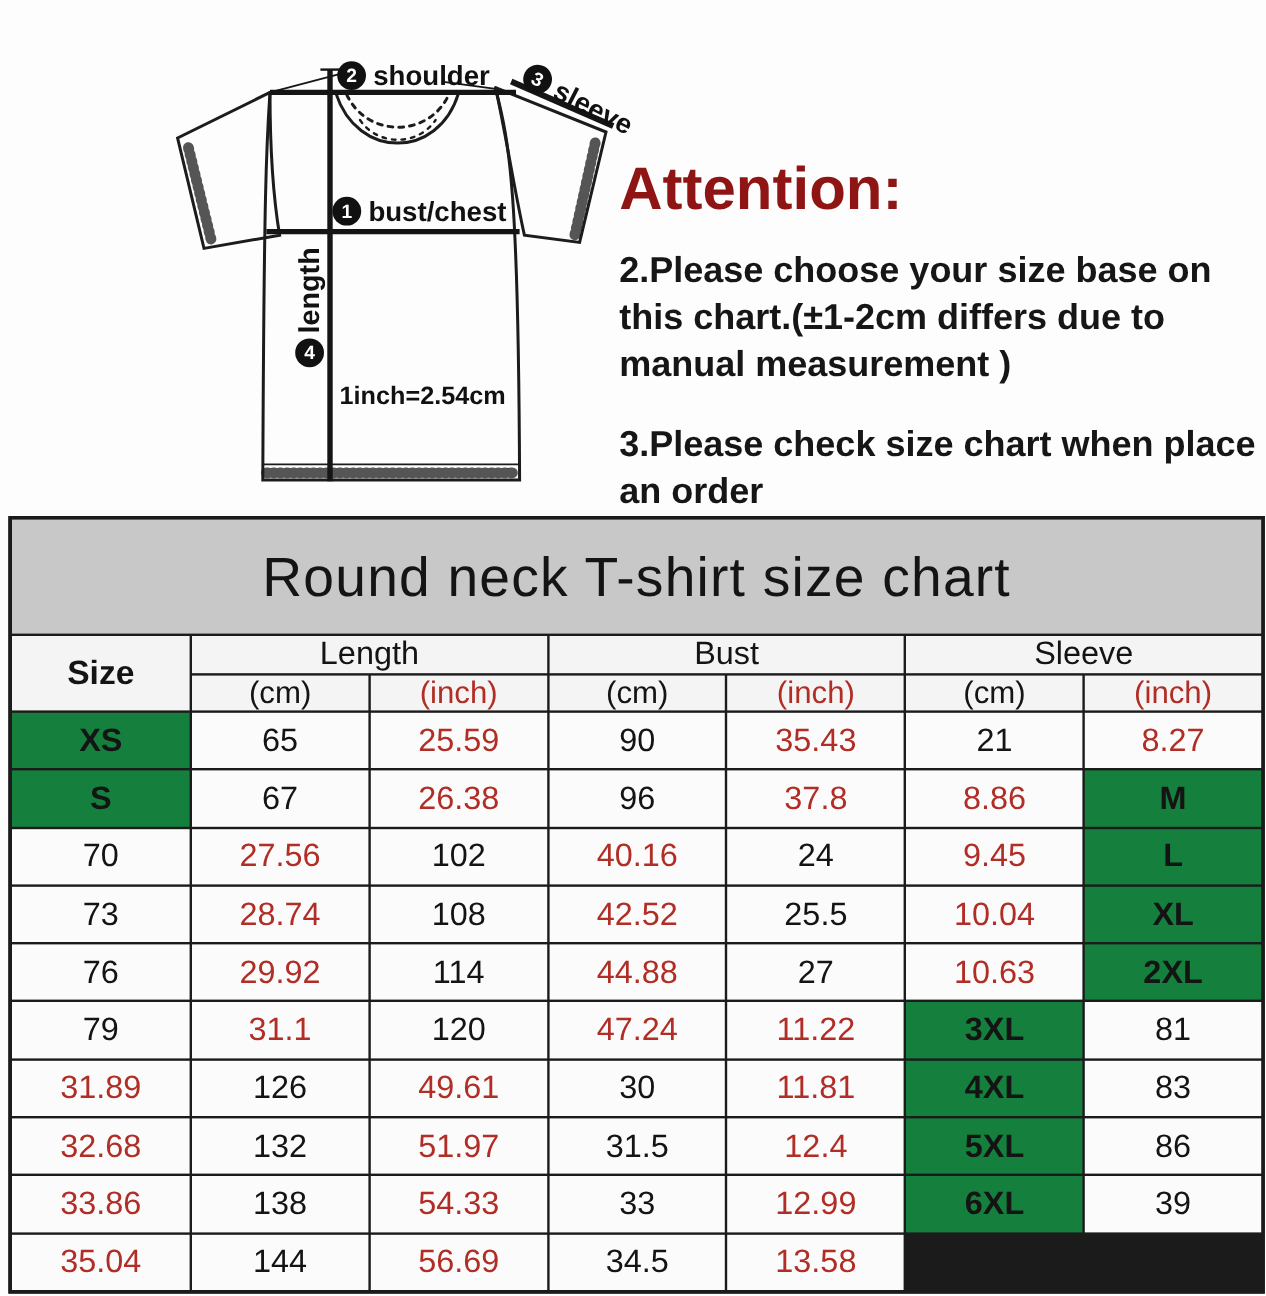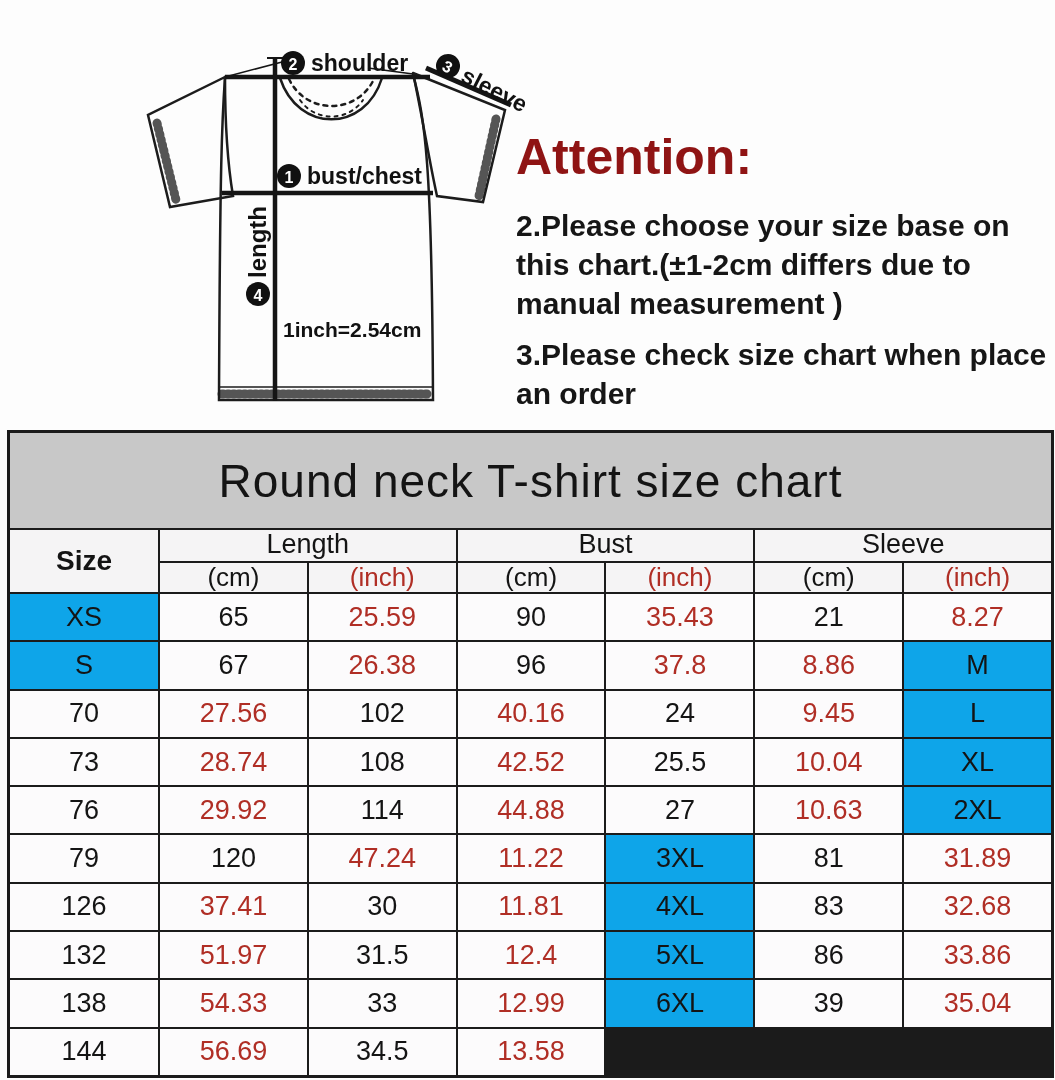--- a/index.html
+++ b/index.html
@@ -13,21 +13,21 @@
   .diagram-wrap svg{width:100%;height:100%;}
   
   .attention{position:absolute;left:516px;top:128px;width:537px;}
   .attention h2{
     margin:0 0 20px 0;font-size:50px;font-weight:800;letter-spacing:0;
     color:var(--attn-red,#8f1414);
   }
   .attention p{
     margin:0;font-size:30px;font-weight:700;line-height:1.3;color:#161616;
   }
-  .attention p + p{margin-top:12px;}
+  .attention p + p{margin-top:28px;}
   
   .size-table{
     position:absolute;left:7px;top:430px;width:1041px;height:642px;
     display:grid;
     grid-template-columns:148px repeat(6,1fr);
     grid-template-rows:95px 31px 29px repeat(10,1fr);
     gap:2px;
     background:#1b1b1b;
     border:3px solid #1b1b1b;
   }
@@ -36,21 +36,21 @@
     font-size:27px;white-space:nowrap;
   }
   .tbl-title{
     grid-column:1/-1;background:var(--title-bg,#c8c8c8);
     font-size:46px;font-weight:400;letter-spacing:1px;color:#141414;
   }
   .size-head{grid-column:1;grid-row:2/span 2;font-weight:700;font-size:28px;background:#f5f4f5;}
   .group-head{grid-column:span 2;background:#f5f4f5;font-size:27px;align-items:flex-end;padding-bottom:1px;}
   .unit{background:#f5f4f5;font-size:26px;}
   .inch{color:var(--red,#b02e25);}
-  .row-size{font-weight:400;font-size:27px;background:#0ea5e9;}
+  .row-size{font-weight:700;font-size:27px;background:#15803d;}
 </style>
 </head>
 <body>
 
 <div class="diagram-wrap">
   <svg viewBox="0 0 405 425">
     <g stroke="#1c1c1c" fill="none" stroke-linecap="round">
 
       <path d="M95,77 C92,120 90,160 89,400 L303,400 C302,160 295,120 283,74" stroke-width="2.5"></path>
 
@@ -157,28 +157,29 @@
     <div class="cell val inch">10.04</div>
     <div class="cell row-size">XL</div>
     <div class="cell val">76</div>
     <div class="cell val inch">29.92</div>
     <div class="cell val">114</div>
     <div class="cell val inch">44.88</div>
     <div class="cell val">27</div>
     <div class="cell val inch">10.63</div>
     <div class="cell row-size">2XL</div>
     <div class="cell val">79</div>
+    <div class="cell val inch">31.1</div>
     <div class="cell val">120</div>
     <div class="cell val inch">47.24</div>
     <div class="cell val inch">11.22</div>
     <div class="cell row-size">3XL</div>
     <div class="cell val">81</div>
     <div class="cell val inch">31.89</div>
     <div class="cell val">126</div>
-    <div class="cell val inch">37.41</div>
+    <div class="cell val inch">49.61</div>
     <div class="cell val">30</div>
     <div class="cell val inch">11.81</div>
     <div class="cell row-size">4XL</div>
     <div class="cell val">83</div>
     <div class="cell val inch">32.68</div>
     <div class="cell val">132</div>
     <div class="cell val inch">51.97</div>
     <div class="cell val">31.5</div>
     <div class="cell val inch">12.4</div>
     <div class="cell row-size">5XL</div>

